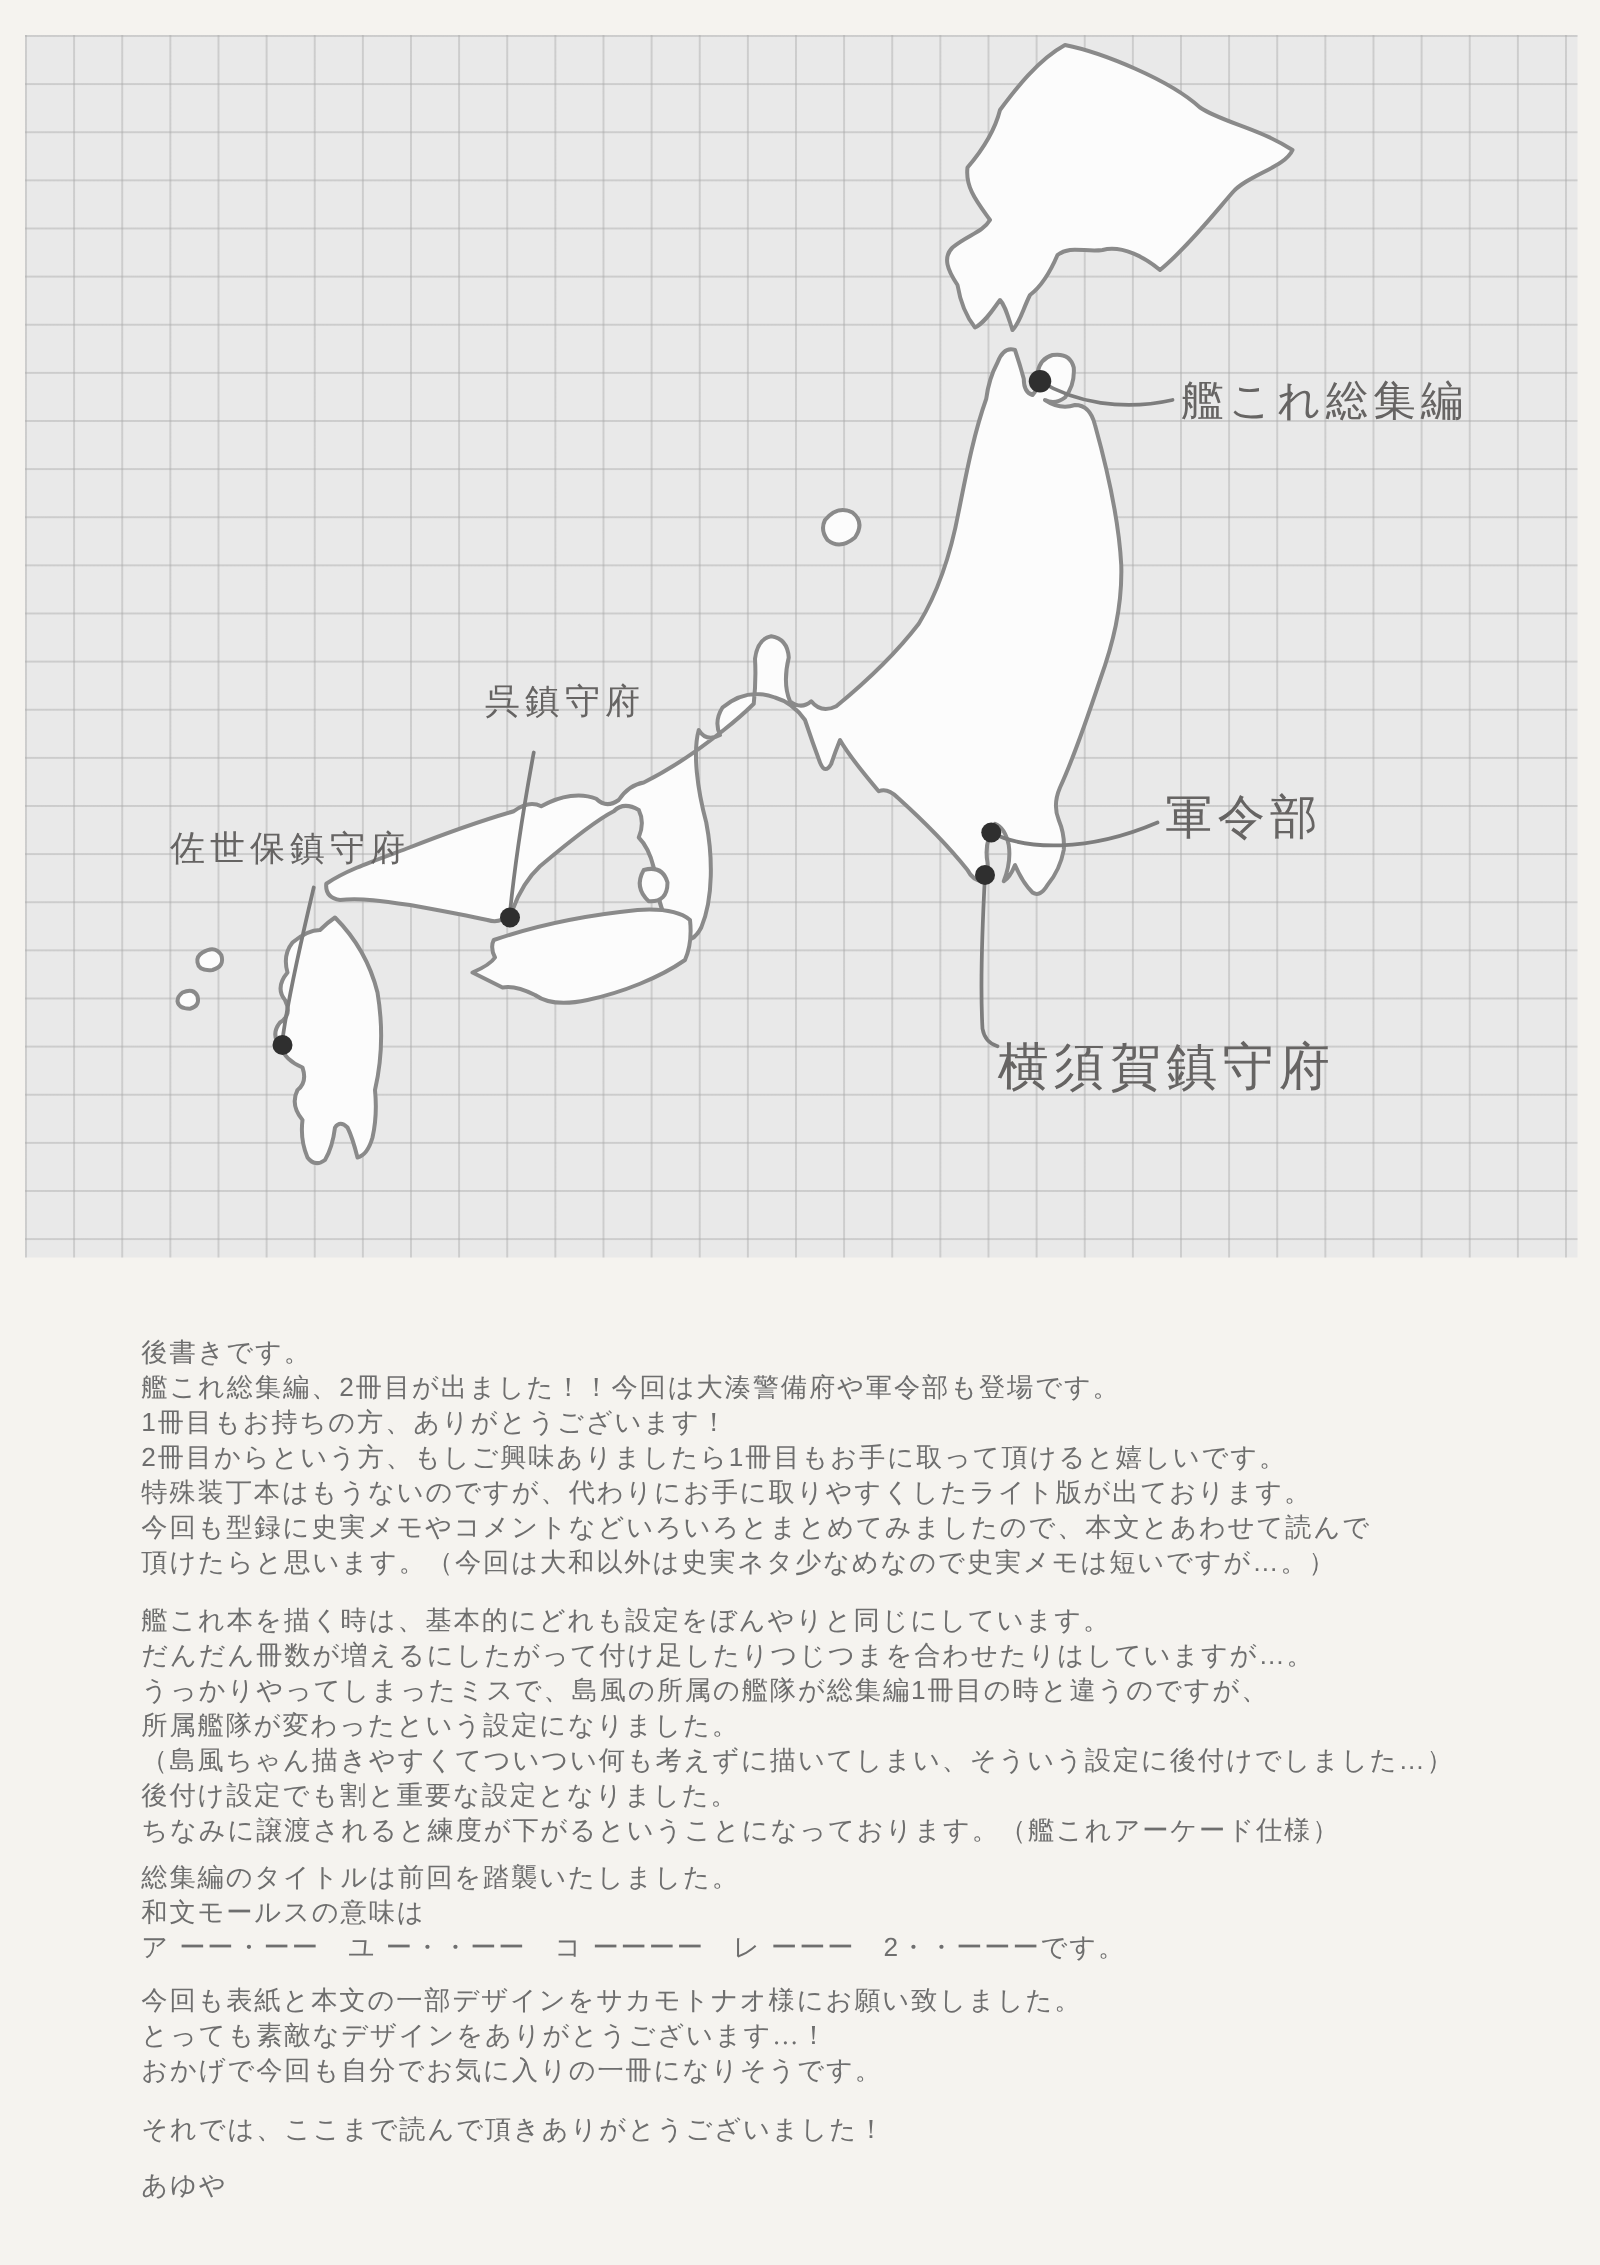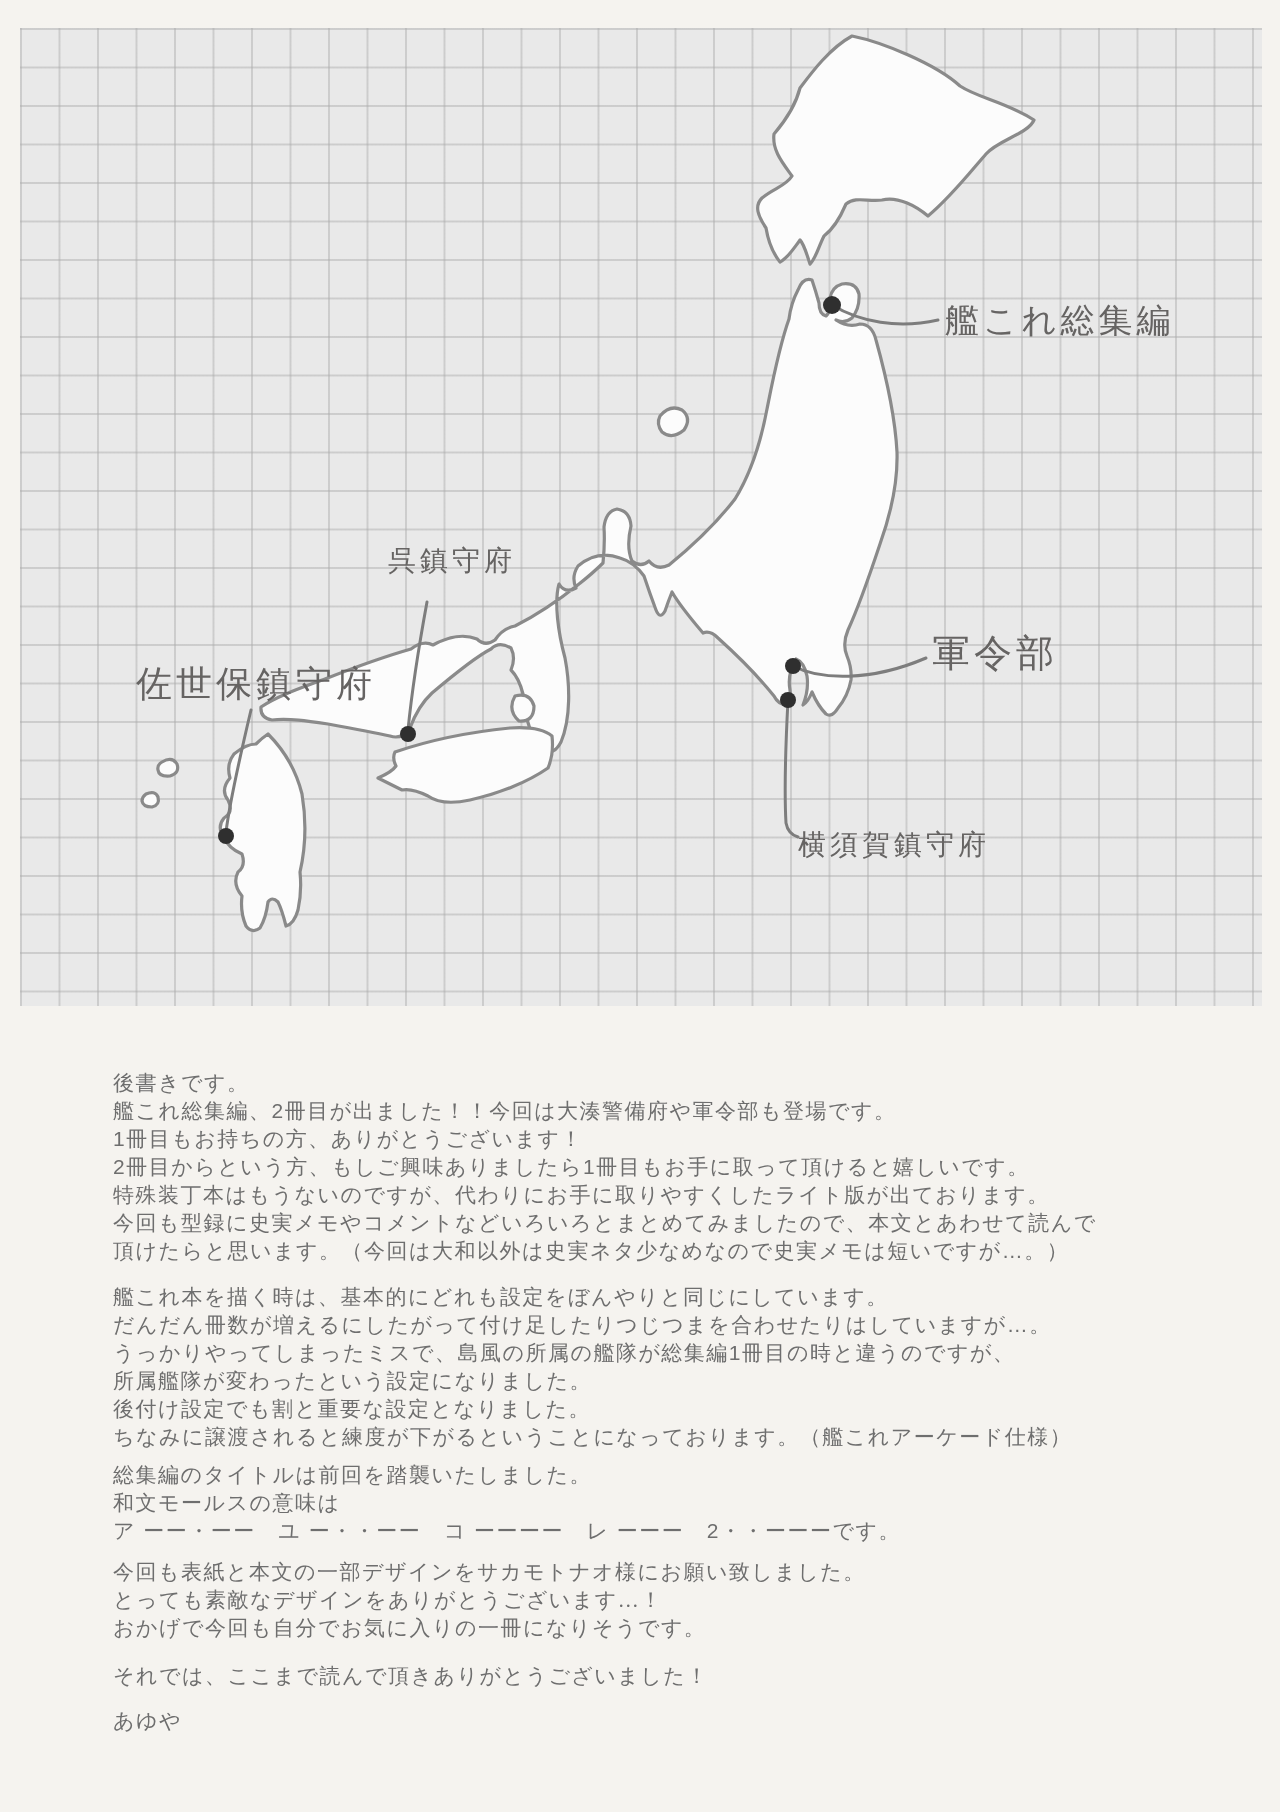--- a/index.html
+++ b/index.html
@@ -25,23 +25,23 @@
   .marker{fill:#2f2f2f;}
   .map-label{
     position:absolute;
     color:#666463;
     font-size:34px;
     letter-spacing:4px;
     white-space:nowrap;
   }
   .lbl-ominato {left:925px;top:270px;}
   .lbl-kure    {left:368px;top:514px;font-size:28px;}
-  .lbl-sasebo  {left:116px;top:632px;font-size:36px;}
+  .lbl-sasebo  {left:116px;top:632px;font-size:28px;}
   .lbl-gunreibu{left:912px;top:600px;font-size:38px;}
-  .lbl-yokosuka{left:778px;top:798px;font-size:28px;}
+  .lbl-yokosuka{left:778px;top:798px;font-size:41px;}
   
   .afterword{
     position:absolute;left:113px;top:1040px;width:1120px;
     color:#6e6e6e;
     font-size:21px;
     line-height:28px;
     letter-spacing:1.5px;
   }
   .para{margin:0 0 0 0;}
   .para.gap18{margin-bottom:18px;margin-top:29px;}
@@ -138,20 +138,21 @@
     <div class="line">2冊目からという方、もしご興味ありましたら1冊目もお手に取って頂けると嬉しいです。</div>
     <div class="line">特殊装丁本はもうないのですが、代わりにお手に取りやすくしたライト版が出ております。</div>
     <div class="line">今回も型録に史実メモやコメントなどいろいろとまとめてみましたので、本文とあわせて読んで</div>
     <div class="line">頂けたらと思います。（今回は大和以外は史実ネタ少なめなので史実メモは短いですが…。）</div>
   </div>
   <div class="para gap10">
     <div class="line">艦これ本を描く時は、基本的にどれも設定をぼんやりと同じにしています。</div>
     <div class="line">だんだん冊数が増えるにしたがって付け足したりつじつまを合わせたりはしていますが…。</div>
     <div class="line">うっかりやってしまったミスで、島風の所属の艦隊が総集編1冊目の時と違うのですが、</div>
     <div class="line">所属艦隊が変わったという設定になりました。</div>
+    <div class="line">（島風ちゃん描きやすくてついつい何も考えずに描いてしまい、そういう設定に後付けでしました…）</div>
     <div class="line">後付け設定でも割と重要な設定となりました。</div>
     <div class="line">ちなみに譲渡されると練度が下がるということになっております。（艦これアーケード仕様）</div>
   </div>
   <div class="para gap13">
     <div class="line">総集編のタイトルは前回を踏襲いたしました。</div>
     <div class="line">和文モールスの意味は</div>
     <div class="line">ア ーー・ーー　ユ ー・・ーー　コ ーーーー　レ ーーー　2・・ーーーです。</div>
   </div>
   <div class="para gap16">
     <div class="line">今回も表紙と本文の一部デザインをサカモトナオ様にお願い致しました。</div>

